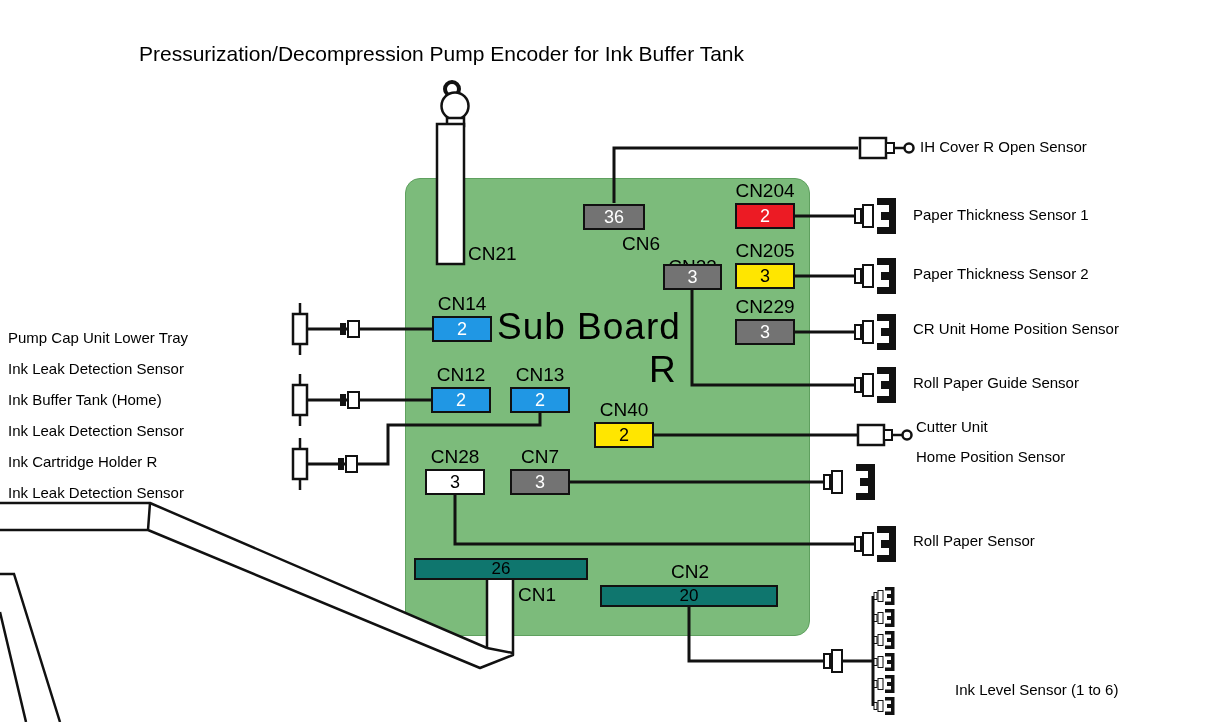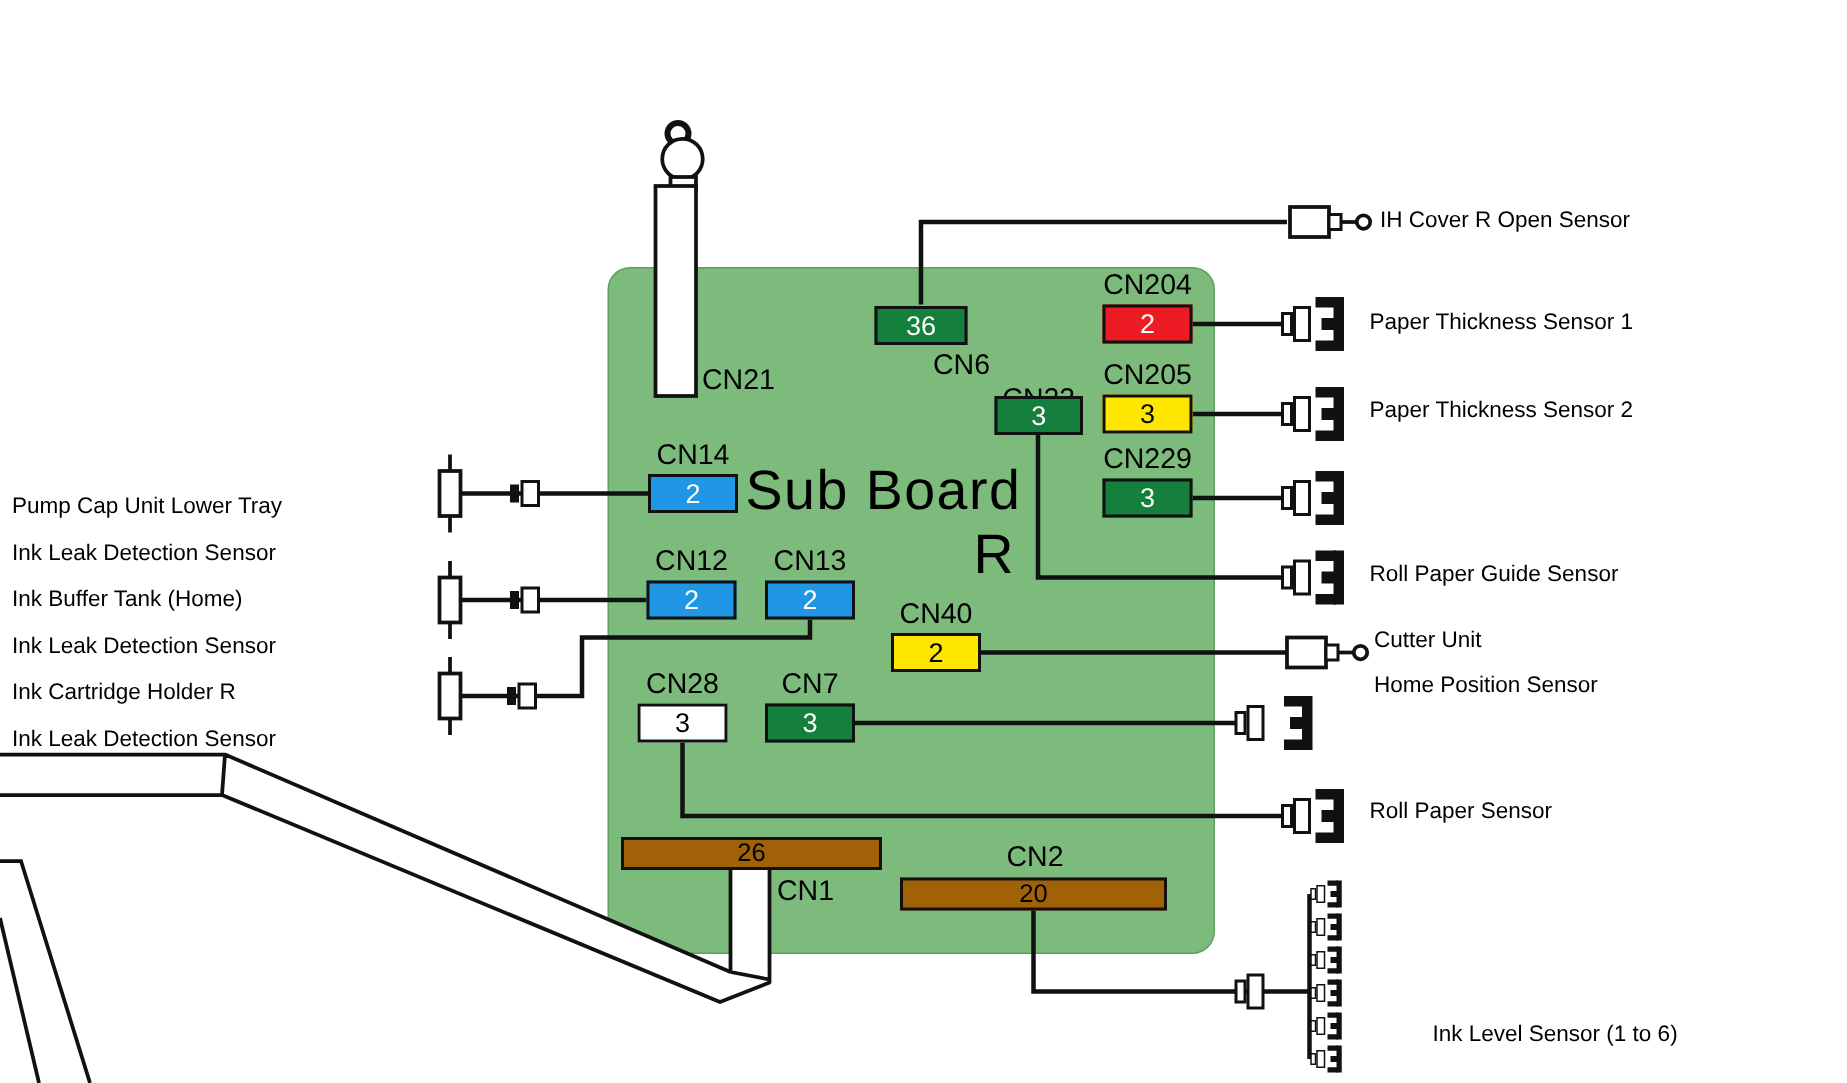--- a/index.html
+++ b/index.html
@@ -10,26 +10,26 @@
   svg.layer{position:absolute;left:0;top:0;z-index:1}
   .ov{position:absolute;z-index:2;white-space:nowrap}
   .title{font-size:21px}
   .lbl{font-size:15px}
   .two{line-height:31px}
   .two30{line-height:30px}
   .cn-label{font-size:19px;text-align:center}
   .bigname{font-size:37px;letter-spacing:1px}
   .box{box-sizing:border-box;border:2px solid #111;display:flex;align-items:center;
        justify-content:center;font-size:18px}
-  .c-black{background:#15803d;color:#fff}
+  .c-black{background:#737373;color:#fff}
   .c-red{background:#EC1B24;color:#fff}
   .c-blue{background:#2097E4;color:#fff}
   .c-yellow{background:#FFE600;color:#000}
   .c-white{background:#fff;color:#000}
-  .c-tan{background:#a16207;color:#000}
+  .c-tan{background:#0f766e;color:#000}
 </style>
 </head>
 <body>
 
 <div class="stage">
 
   <div class="board"></div>
 
   <svg class="layer" width="1231" height="722" viewBox="0 0 1231 722">
     <defs>
@@ -130,20 +130,21 @@
     <g>
       <use href="#minisensor" transform="translate(874,596) scale(0.5)"></use>
       <use href="#minisensor" transform="translate(874,618) scale(0.5)"></use>
       <use href="#minisensor" transform="translate(874,640) scale(0.5)"></use>
       <use href="#minisensor" transform="translate(874,662) scale(0.5)"></use>
       <use href="#minisensor" transform="translate(874,684) scale(0.5)"></use>
       <use href="#minisensor" transform="translate(874,706) scale(0.5)"></use>
     </g>
   </svg>
 
+  <div class="ov title" style="left:139px;top:42px">Pressurization/Decompression Pump Encoder for Ink Buffer Tank</div>
 
   <div class="ov bigname" style="left:497px;top:306px">Sub Board</div>
   <div class="ov bigname" style="left:649px;top:349px">R</div>
 
   <div class="ov cn-label" style="left:468px;top:243px">CN21</div>
 
   <div class="ov box c-black" style="left:583px;top:204px;width:62px;height:26px">36</div>
   <div class="ov cn-label" style="left:610px;top:233px;width:62px">CN6</div>
 
   <div class="ov cn-label" style="left:735px;top:180px;width:60px">CN204</div>
@@ -191,20 +192,21 @@
     <div>Ink Leak Detection Sensor</div>
   </div>
   <div class="ov lbl two" style="left:8px;top:446px">
     <div>Ink Cartridge Holder R</div>
     <div>Ink Leak Detection Sensor</div>
   </div>
 
   <div class="ov lbl" style="left:920px;top:138px">IH Cover R Open Sensor</div>
   <div class="ov lbl" style="left:913px;top:206px">Paper Thickness Sensor 1</div>
   <div class="ov lbl" style="left:913px;top:265px">Paper Thickness Sensor 2</div>
+  <div class="ov lbl" style="left:913px;top:320px">CR Unit Home Position Sensor</div>
   <div class="ov lbl" style="left:913px;top:374px">Roll Paper Guide Sensor</div>
   <div class="ov lbl two30" style="left:916px;top:412px">
     <div>Cutter Unit</div>
     <div>Home Position Sensor</div>
   </div>
   <div class="ov lbl" style="left:913px;top:532px">Roll Paper Sensor</div>
   <div class="ov lbl" style="left:955px;top:681px">Ink Level Sensor (1 to 6)</div>
 
 </div>
 

